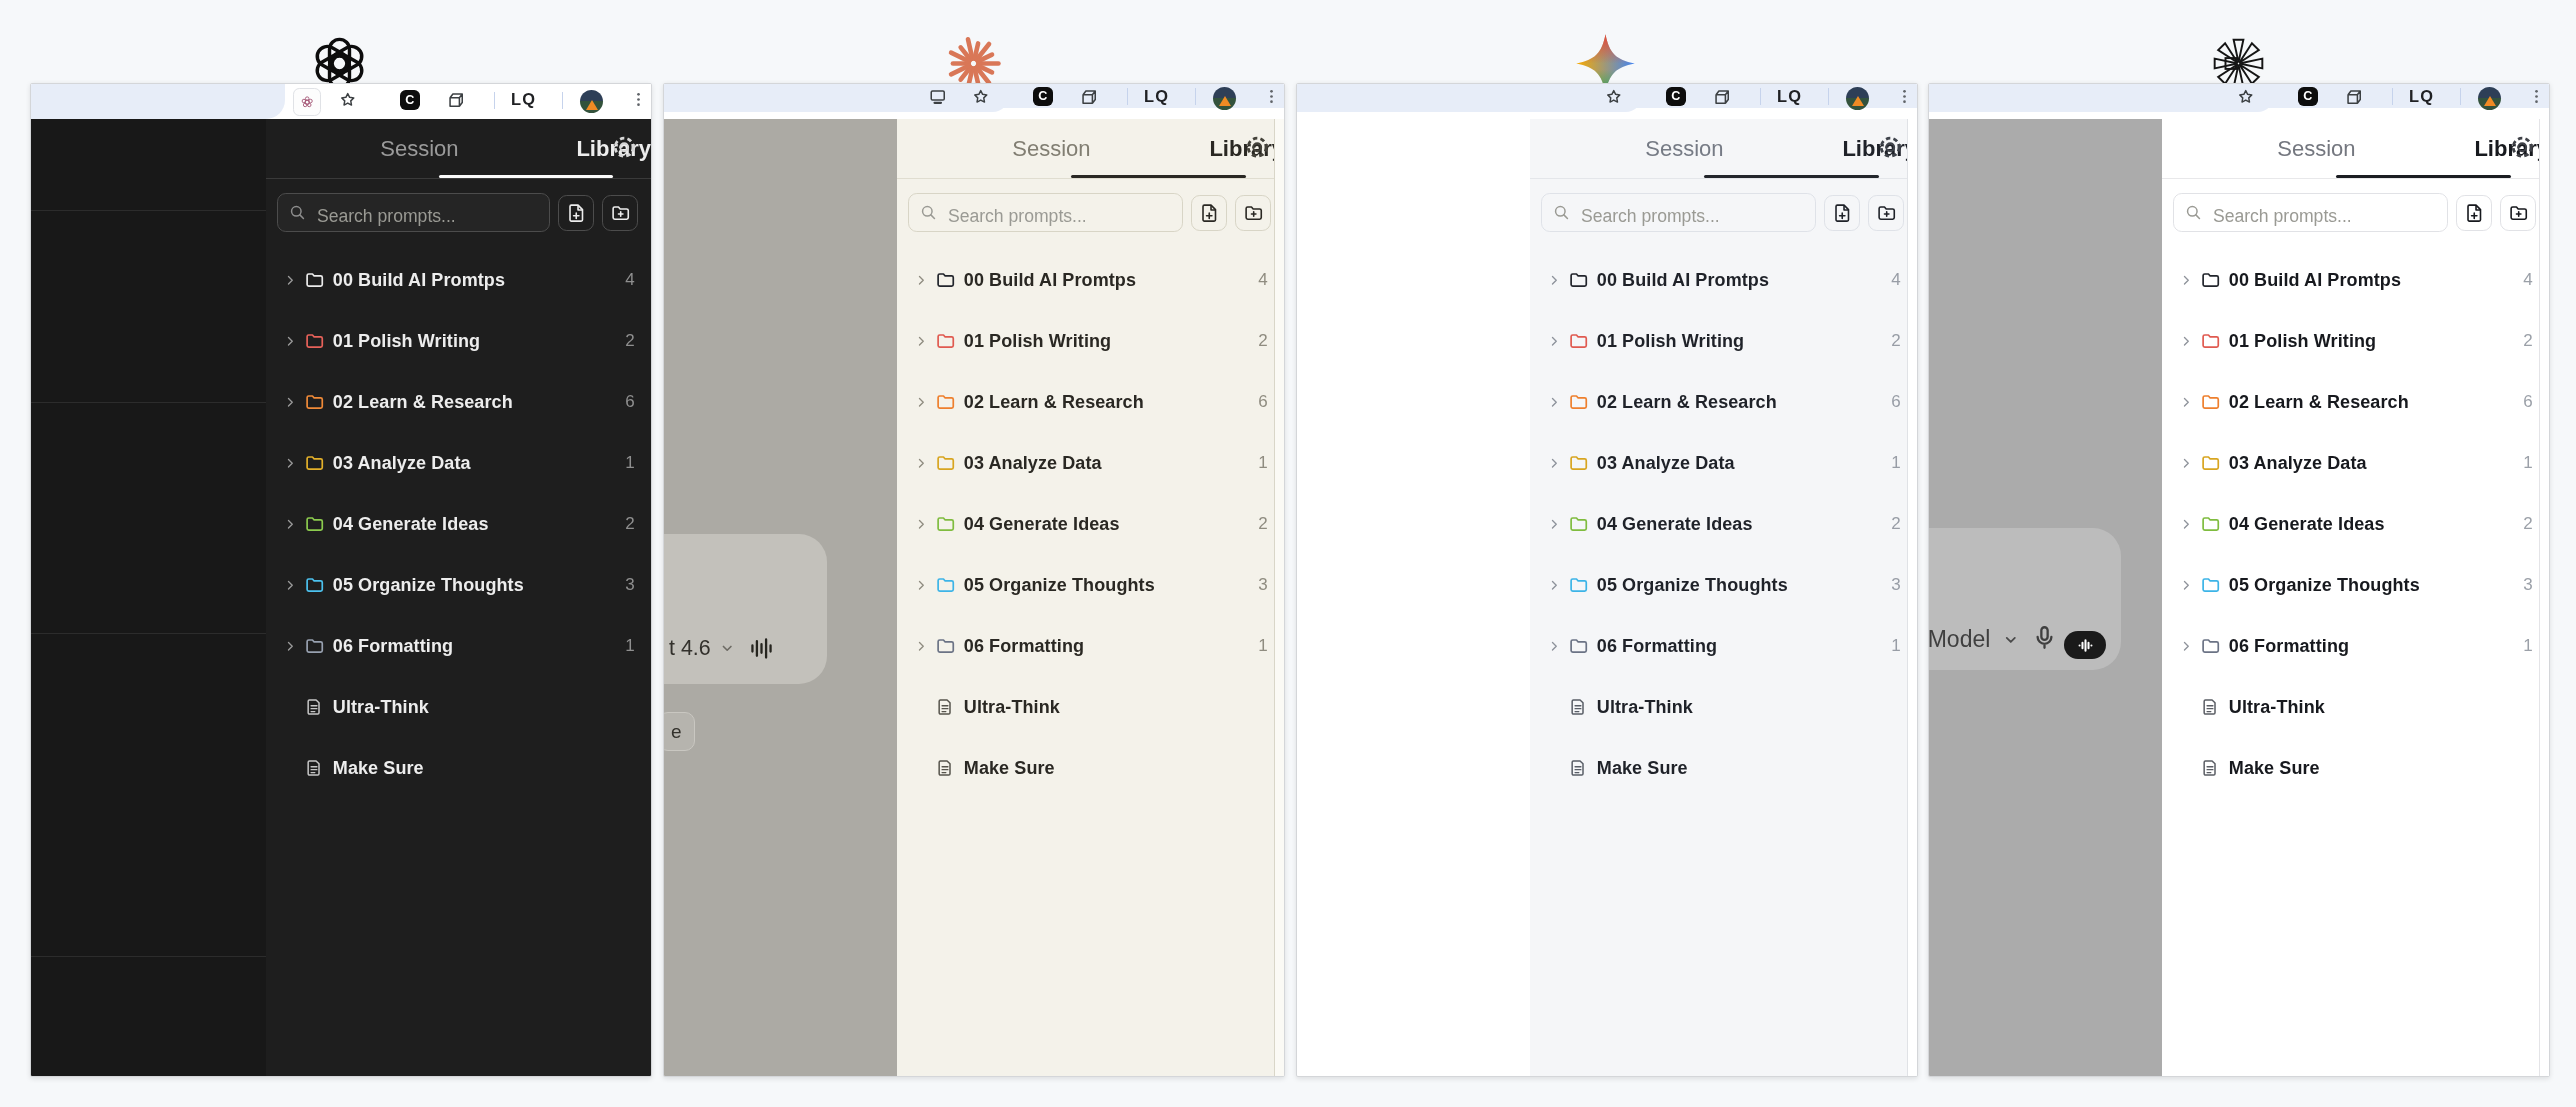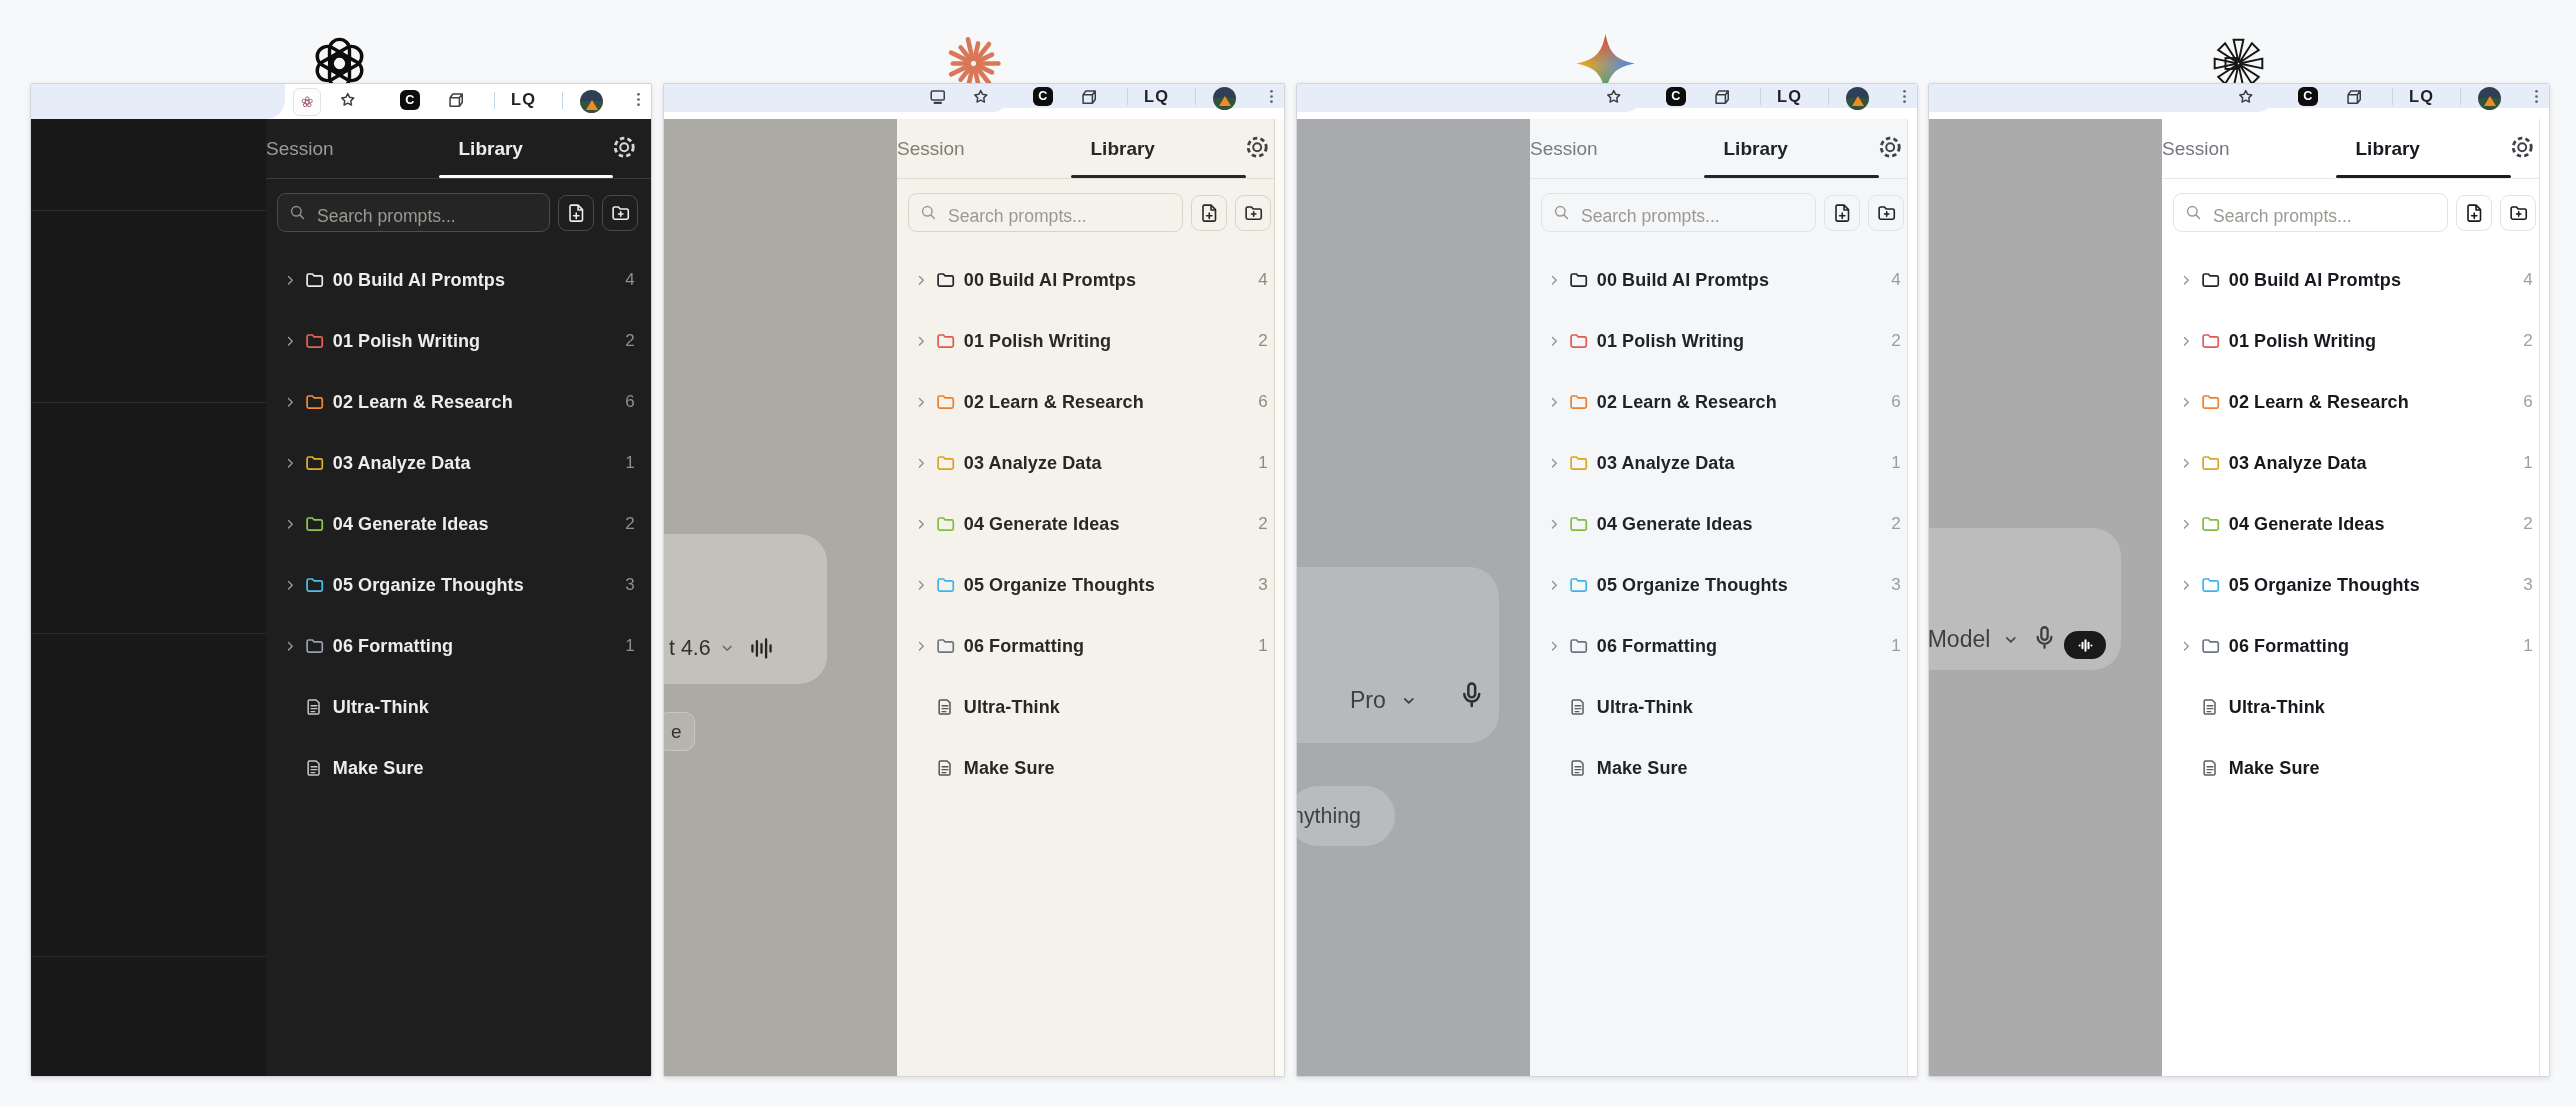--- a/index.html
+++ b/index.html
@@ -7,21 +7,21 @@
   #canvas{position:relative;width:2576px;height:1108px;background:#f6f8fa;}
   .logo{position:absolute;top:28px;width:71px;height:71px;display:flex;align-items:center;justify-content:center;}
   .window{position:absolute;top:83px;height:992px;width:620px;background:#fff;border:0.6px solid #d4d6d9;border-radius:1.9px;box-shadow:0 1.3px 5px rgba(0,0,0,.10);overflow:hidden;}
   .toolbar{position:absolute;left:0;top:0;right:0;height:35px;background:#fff;z-index:3;}
   .tabcurve{position:absolute;left:0;top:0;height:35px;background:#e7edf8;border-bottom-right-radius:19px;}
   .bluestrip{position:absolute;left:0;top:0;right:0;height:24px;background:#e7edf8;}
   .tbic{position:absolute;display:flex;align-items:center;justify-content:center;}
   .strip{position:absolute;left:0;top:35px;bottom:0;overflow:hidden;}
   .ext{position:absolute;top:35px;right:0;bottom:0;overflow:hidden;}
   .tabsrow{position:relative;height:59px;display:flex;align-items:center;}
-  .tab{flex:1;text-align:left;font-size:19px;cursor:pointer;}
+  .tab{flex:1;text-align:right;font-size:22px;cursor:pointer;}
   .underline{position:absolute;height:3.1px;border-radius:1.9px;bottom:0;}
   .gear{position:absolute;right:14px;top:15px;}
   .searchrow{display:flex;gap:8.2px;padding:14px 12.6px 0 11.3px;align-items:center;}
   .searchbox{flex:1;height:37px;border-radius:8.8px;border:0.6px solid;display:flex;align-items:center;padding:0 10px;gap:7.6px;}
   .searchbox input{border:none;outline:none;background:transparent;font-size:17.6px;width:100%;font-family:"Liberation Sans",sans-serif;margin-top:8px;}
   .sqbtn{width:36px;height:36px;border-radius:8.8px;border:0.6px solid;display:flex;align-items:center;justify-content:center;background:transparent;flex:0 0 36px;cursor:pointer;}
   .list{padding-top:17.6px;}
   .row{height:61px;display:flex;align-items:center;padding:0 16.4px;cursor:pointer;}
   .chev{width:21.4px;flex:0 0 21.4px;display:flex;align-items:center;}
   .fic{width:29px;flex:0 0 29px;display:flex;align-items:center;}
@@ -571,40 +571,20 @@
           </span>
         </div>
         <div class="tbic" style="left: 598px; top: 2.5px;">
           <svg viewBox="0 0 24 24" width="19" height="19" fill="none">
             <circle cx="12" cy="5.5" r="1.7" fill="#5f6368"></circle>
             <circle cx="12" cy="12" r="1.7" fill="#5f6368"></circle>
             <circle cx="12" cy="18.5" r="1.7" fill="#5f6368"></circle>
           </svg>
         </div>
       </div>
-      <div class="strip" style="width: 233px; background: rgb(168, 170, 174);">
-        <div style="position: absolute; left: -31.5px; top: 448px; width: 233px; height: 176px; background: rgb(183, 185, 189); border-radius: 30px;"></div>
-        <div style="position: absolute; left: 53px; top: 568px; font-size: 23px; color: rgb(60, 64, 67); display: flex; align-items: center; gap: 14px;">
-          <span>Pro</span>
-          <span style="display: flex;">
-            <svg viewBox="0 0 24 24" width="17.6" height="17.6" fill="none">
-              <path d="M6.5 9.5 12 15l5.5-5.5" stroke="#3c4043" stroke-width="2.4" stroke-linecap="round" stroke-linejoin="round"></path>
-            </svg>
-          </span>
-        </div>
-        <div style="position: absolute; left: 159px; top: 560px; display: flex;">
-          <svg viewBox="0 0 24 24" width="31.5" height="31.5" fill="none">
-            <rect x="9.4" y="3.5" width="5.2" height="10.5" rx="2.6" stroke="#2d2f33" stroke-width="1.9"></rect>
-            <path d="M6.3 11.5a5.7 5.7 0 0 0 11.4 0M12 17.4v3.1" stroke="#2d2f33" stroke-width="1.9" stroke-linecap="round"></path>
-          </svg>
-        </div>
-        <div class="chip" style="left: -8.8px; top: 667px; width: 103px; height: 60px; background: rgb(185, 187, 191); border-radius: 629px; font-size: 21.4px; color: rgb(63, 67, 72); justify-content: flex-start; padding-left: 3.8px;">
-          <span>nything</span>
-        </div>
-      </div>
       <div class="ext" style="left: 233px; background: rgb(245, 246, 248);">
         <div class="tabsrow" style="border-bottom: 0.6px solid rgb(228, 230, 234);">
           <div class="tab" style="color: rgb(118, 123, 133); font-weight: 500;">Session</div>
           <div class="tab" style="color: rgb(31, 34, 41); font-weight: 700;">Library</div>
           <div class="underline" style="left: 45%; right: 38px; background: rgb(35, 38, 44);"></div>
           <div class="gear"><svg viewBox="0 0 24 24" width="26.4" height="26.4" fill="none">
               <circle cx="12" cy="12" r="8.2" stroke="#3f434b" stroke-width="2.6" stroke-dasharray="4 2.9"></circle>
               <circle cx="12" cy="12" r="3.6" stroke="#3f434b" stroke-width="1.8"></circle>
             </svg></div>
         </div>

